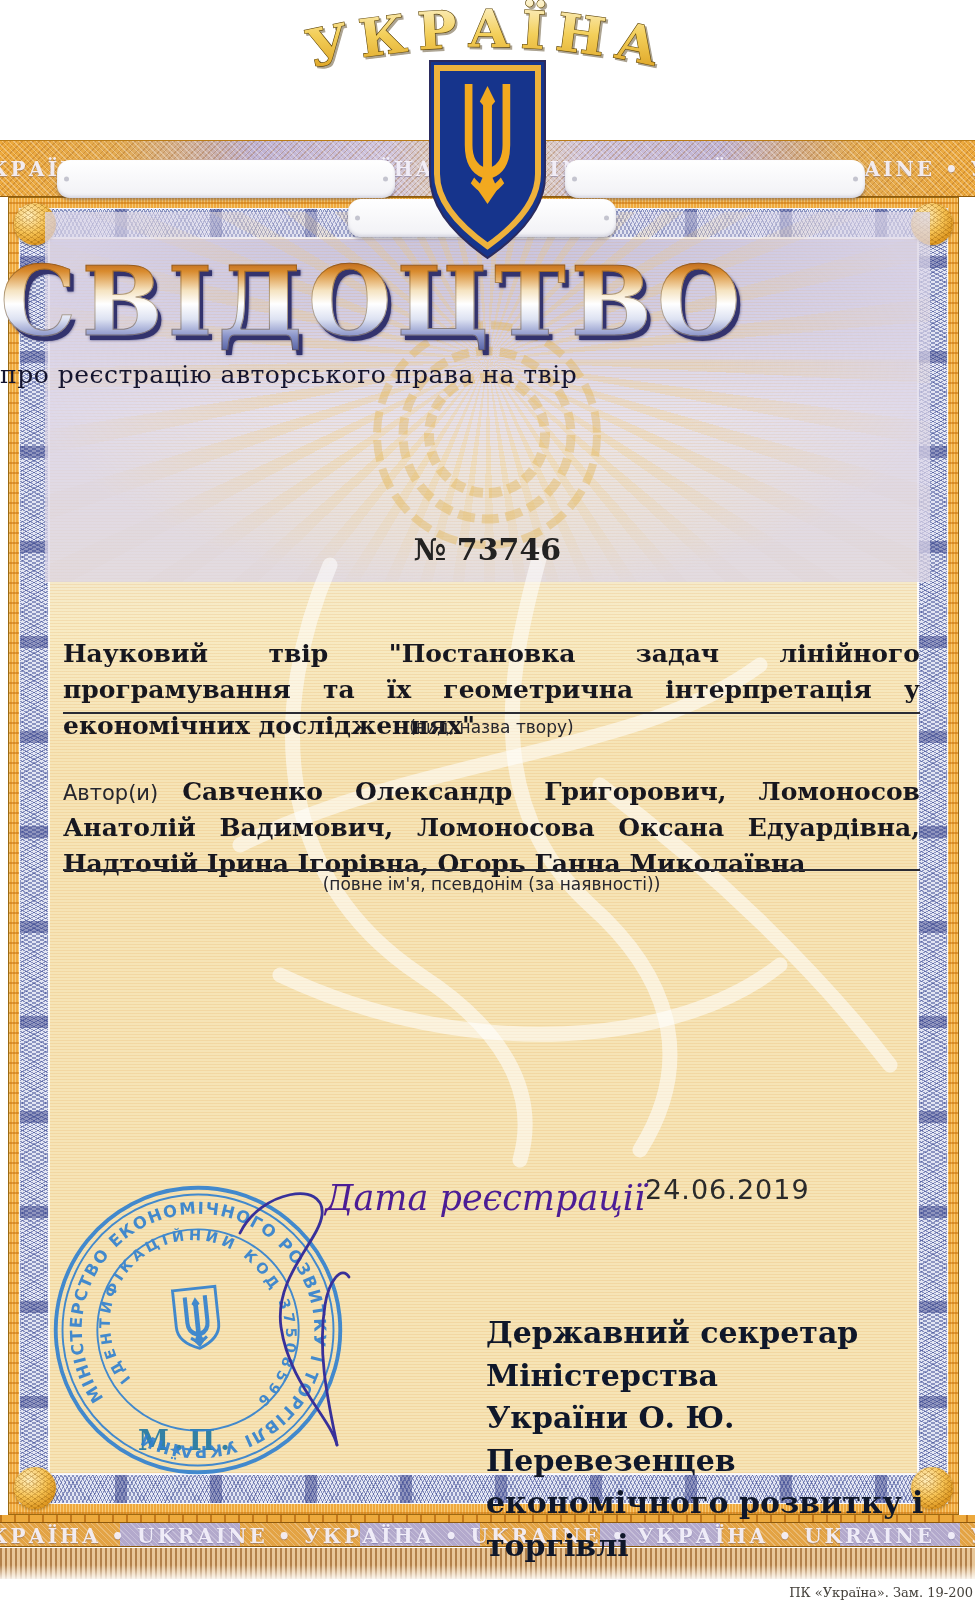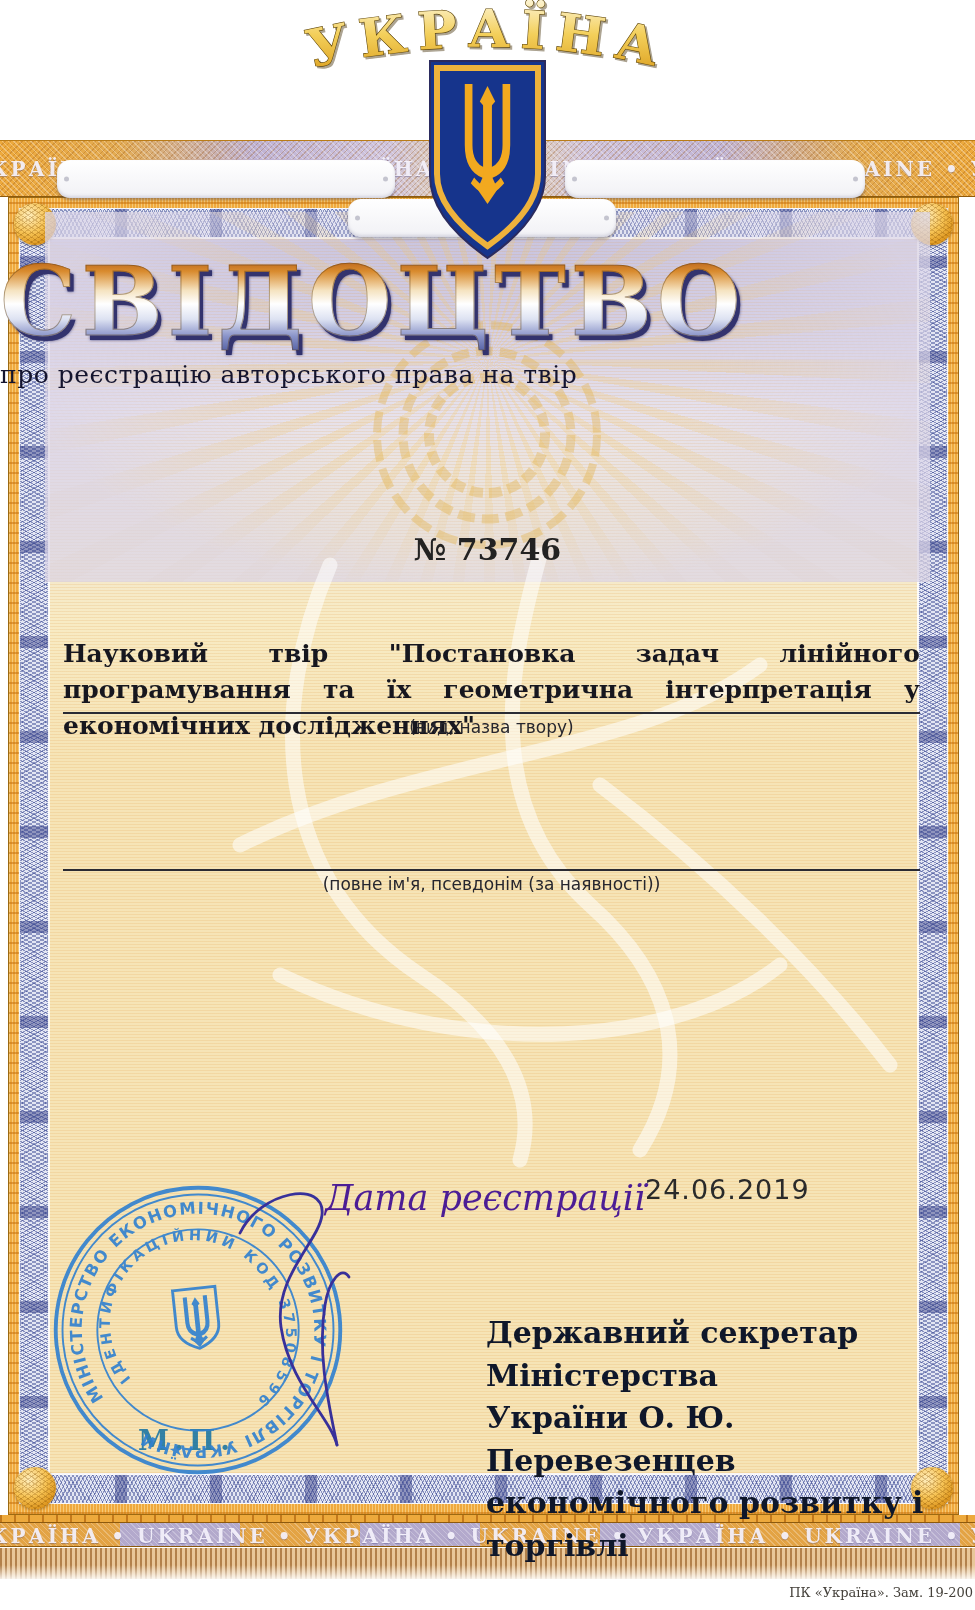--- a/index.html
+++ b/index.html
@@ -217,20 +217,23 @@
   <div class="subtitle">про реєстрацію авторського права на твір</div>
 
   <div class="cert-no">№ 73746</div>
 
   <div class="fieldblock" style="top:636px">
     <p class="worktext">Науковий твір "Постановка задач лінійного програмування та їх геометрична інтерпретація у економічних дослідженнях"</p>
   </div>
   <div class="rule" style="top:712px"></div>
   <div class="caption" style="top:717px">(вид, назва твору)</div>
 
+  <div class="fieldblock" style="top:774px">
+    <p class="worktext"><span class="authors-label">Автор(и)</span><span>Савченко Олександр Григорович, Ломоносов Анатолій Вадимович, Ломоносова Оксана Едуардівна, Надточій Ірина Ігорівна, Огорь Ганна Миколаївна</span></p>
+  </div>
   <div class="rule" style="top:869px"></div>
   <div class="caption" style="top:874px">(повне ім'я, псевдонім (за наявності))</div>
 
   <div class="date-label">Дата реєстрації</div>
   <div class="date-value">24.06.2019</div>
 
   <div class="mp">М.П.</div>
 
   <svg class="stamp" width="300" height="300" viewBox="0 0 310 310">
     <g fill="none" stroke="#2f80d0">

